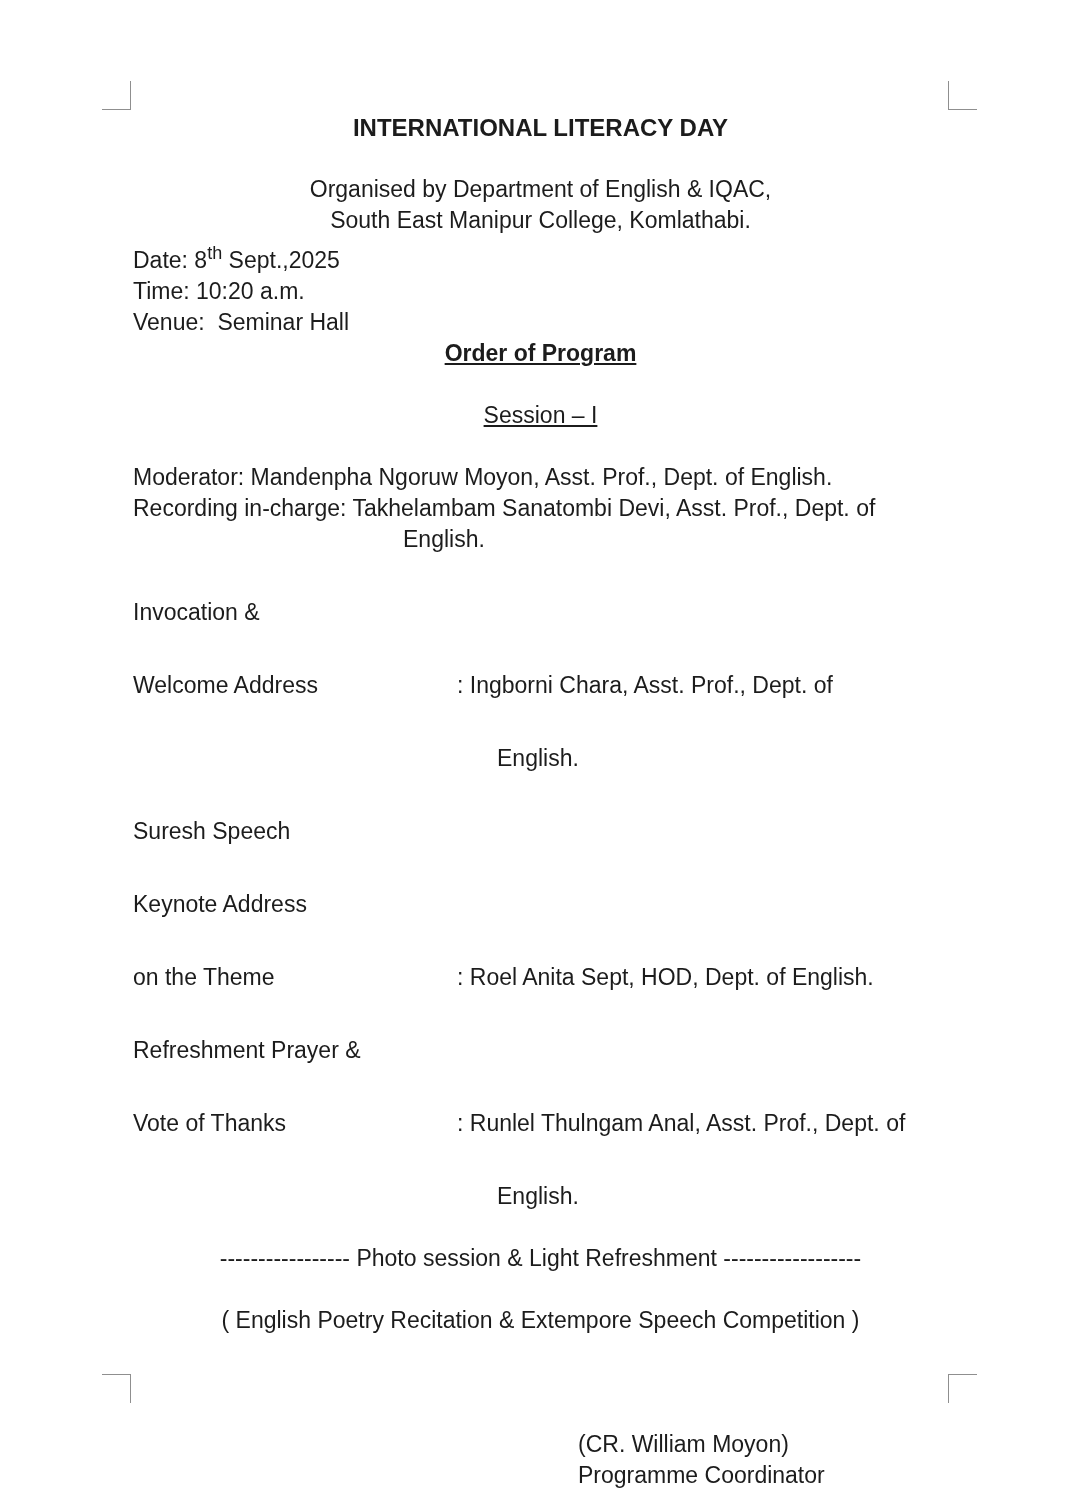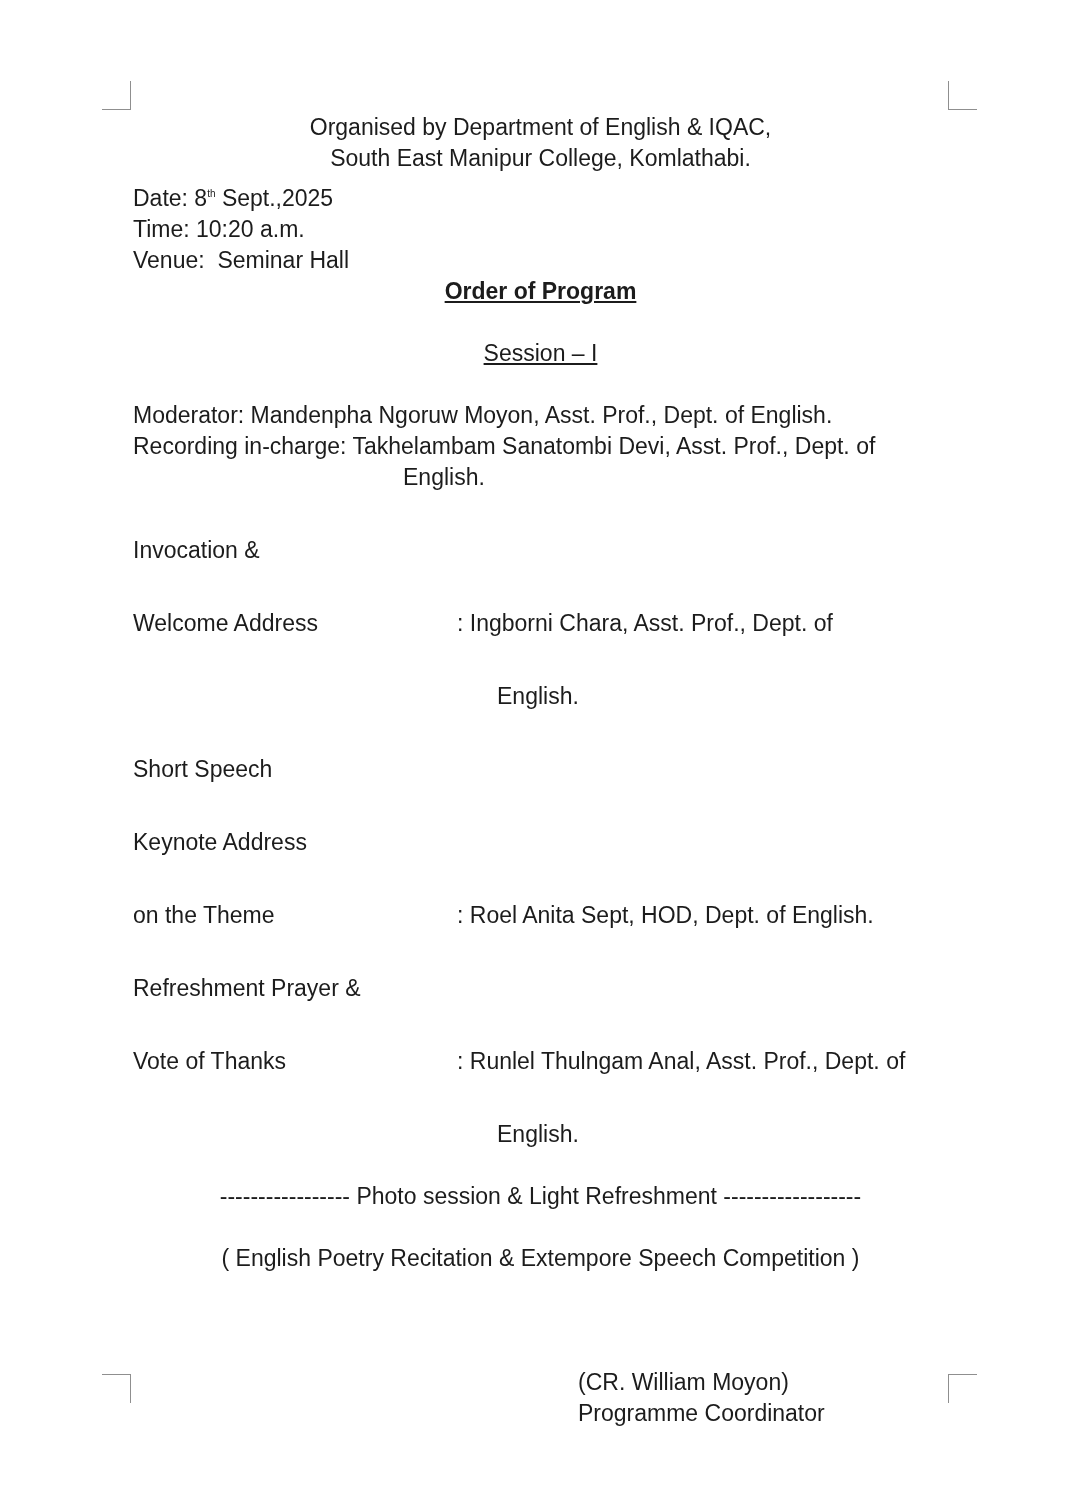--- a/index.html
+++ b/index.html
@@ -21,21 +21,21 @@
     width: 815px;
   }
   .line { white-space: pre; }
   .center { text-align: center; }
   .bold { font-weight: bold; }
   .underline { text-decoration: underline; }
   .title { font-size: 24px; font-weight: bold; margin-bottom: 31px; }
   .mt1 { margin-top: 31px; }
   .mt-date { margin-top: 9px; }
   .mt-sig { margin-top: 93px; }
-  sup { font-size: 10px; line-height: 0; vertical-align: super; }
+  sup { font-size: 18px; line-height: 0; vertical-align: super; }
 
   .row { display: flex; margin-top: 42px; }
   .label { flex: 0 0 324px; width: 324px; white-space: pre; }
   .value { white-space: pre; }
   .value-wrap { padding-left: 40px; }
   .rec-wrap { padding-left: 270px; }
 
   .signature {
     margin-left: auto;
     margin-right: 60px;
@@ -54,20 +54,21 @@
 
 <div class="page">
 
   <div class="corner tl"></div>
   <div class="corner tr"></div>
   <div class="corner bl"></div>
   <div class="corner br"></div>
 
   <div class="content">
 
+    <div class="line center title">INTERNATIONAL LITERACY DAY</div>
 
     <div class="line center">Organised by Department of English &amp; IQAC,</div>
     <div class="line center">South East Manipur College, Komlathabi.</div>
 
 
     <div class="mt-date">
       <div class="line"><span>Date: 8</span><sup>th</sup><span> Sept.,2025</span></div>
       <div class="line">Time: 10:20 a.m.</div>
       <div class="line">Venue:  Seminar Hall</div>
     </div>
@@ -91,21 +92,21 @@
         <div class="value">: Ingborni Chara, Asst. Prof., Dept. of</div>
       </div>
       <div class="row">
         <div class="label"></div>
         <div class="value value-wrap">English.</div>
       </div>
     </div>
 
     <div class="mt1">
       <div class="row">
-        <div class="label">Short Speech</div>
+        <div class="label">Suresh Speech</div>
       </div>
     </div>
 
     <div class="mt1">
       <div class="row">
         <div class="label">Keynote Address</div>
       </div>
       <div class="row">
         <div class="label">on the Theme</div>
         <div class="value">: Roel Anita Sept, HOD, Dept. of English.</div>

